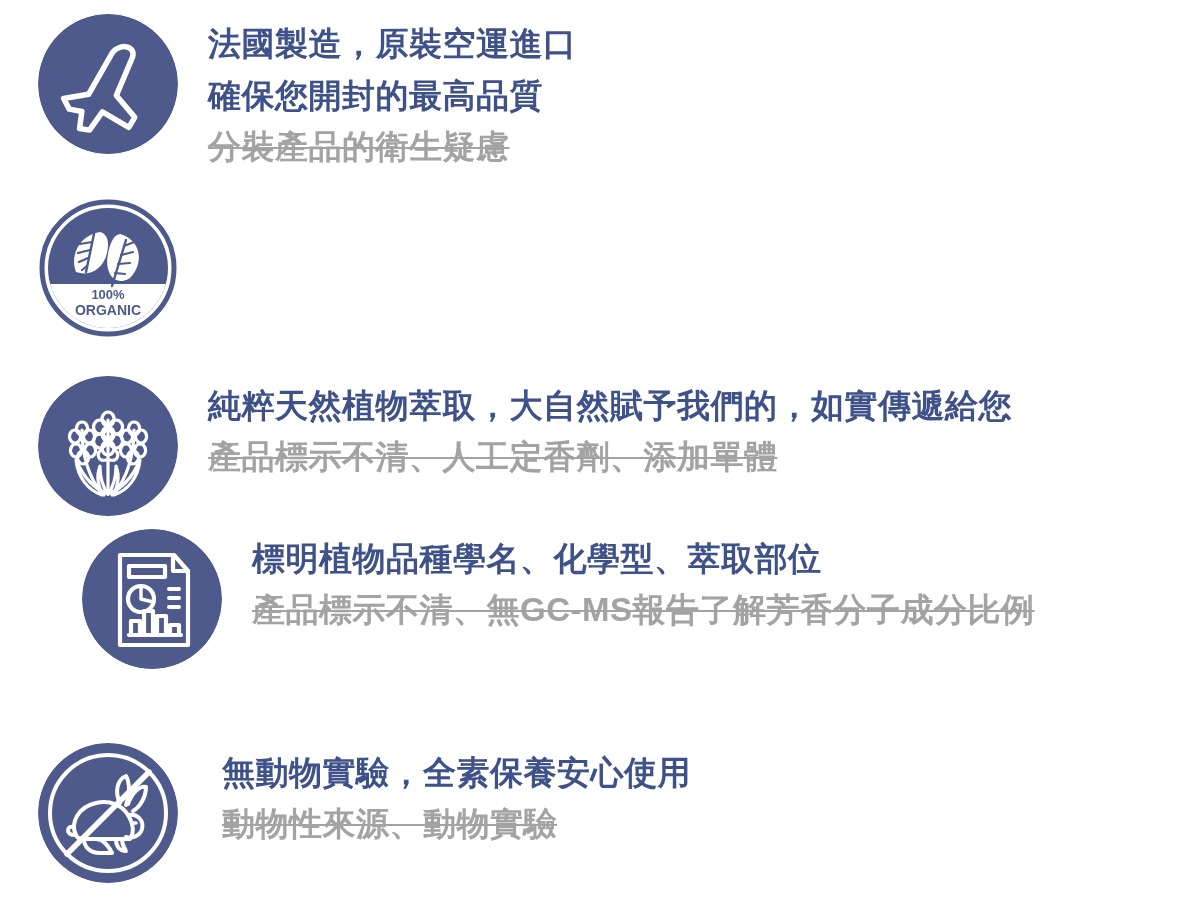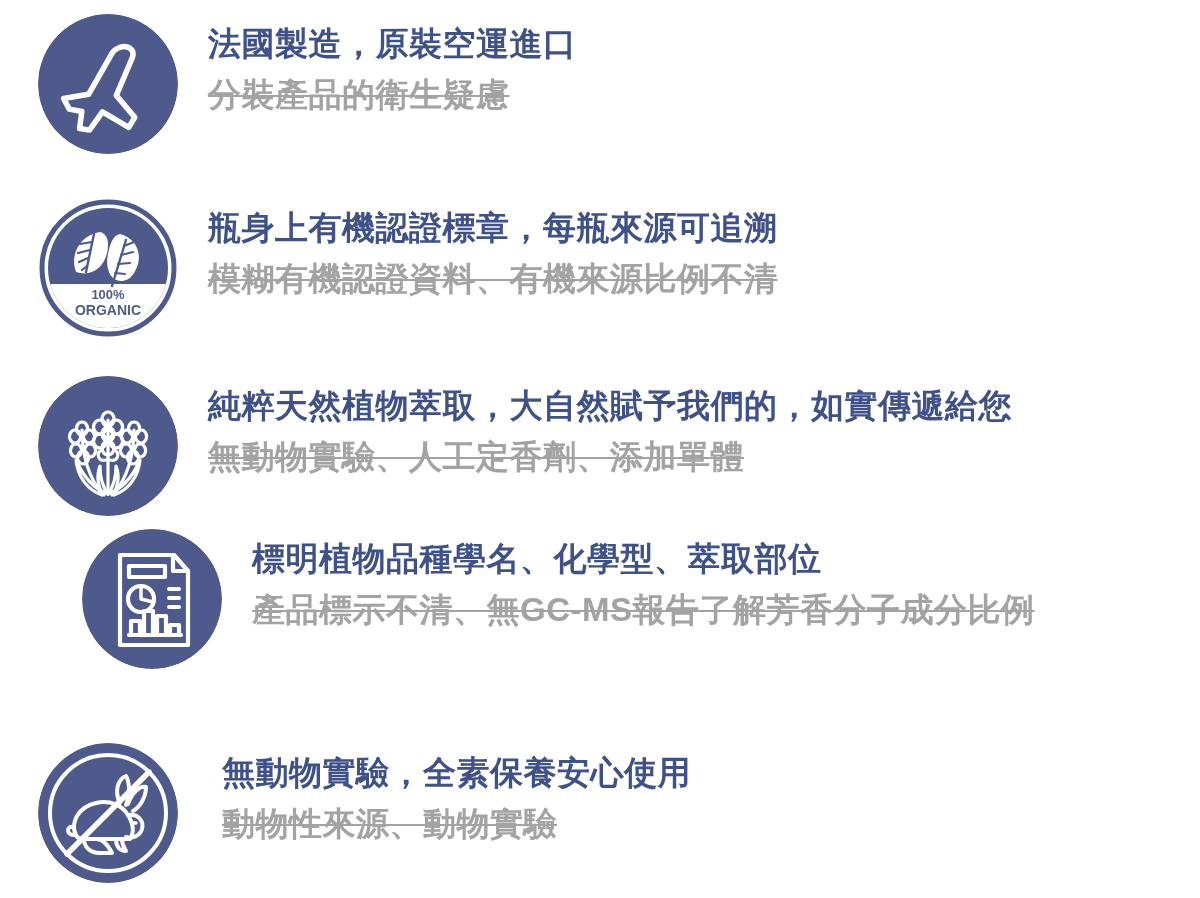--- a/index.html
+++ b/index.html
@@ -92,20 +92,21 @@
     <div class="icon-cell">
       <svg class="icon-badge plain-bg" viewBox="0 0 140 140">
         <circle cx="70" cy="70" r="70" fill="#4e5a8c"></circle>
         <g transform="translate(70,70) rotate(-28) translate(-70,-70)">
           <path d="M24 74 L24 62 L48 70 L86 46 A12 9 0 0 1 104 58 L72 84 L78 112 L68 118 L52 92 L32 102 L24 96 L34 82 Z" fill="none" stroke="#ffffff" stroke-width="5.5" stroke-linejoin="round" stroke-linecap="round"></path>
         </g>
       </svg>
     </div>
     <div class="text-cell">
       <div class="headline">法國製造，原裝空運進口</div>
+      <div class="headline">確保您開封的最高品質</div>
       <div class="struck">分裝產品的衛生疑慮</div>
     </div>
   </div>
 
   <div class="feature-row row-1">
     <div class="icon-cell">
       <svg class="icon-badge plain-bg" viewBox="0 0 140 140">
         <defs>
           <clipPath id="orgclip">
               <circle cx="70" cy="70" r="60"></circle>
@@ -120,24 +121,20 @@
           <path d="M56 36 L48 74" stroke="#4e5a8c" stroke-width="2.4" fill="none" stroke-linecap="round"></path>
           <path d="M54 44 L42 46 M52 52 L40 55 M50 60 L41 64 M49 68 L44 72" stroke="#4e5a8c" stroke-width="2.2" stroke-linecap="round"></path>
 
           <path d="M82 36 C104 42 106 66 92 80 C76 90 66 74 70 56 C72 44 76 37 82 36 Z" fill="#ffffff"></path>
           <path d="M88 42 L74 88" stroke="#4e5a8c" stroke-width="2.4" fill="none" stroke-linecap="round"></path>
           <path d="M86 48 L96 44 M83 57 L95 54 M80 66 L92 65 M77 75 L87 76" stroke="#4e5a8c" stroke-width="2.2" stroke-linecap="round"></path>
         </g>
         <text x="70" y="101" text-anchor="middle" fill="#4e5a8c" font-family="Liberation Sans, sans-serif" font-size="13" font-weight="bold">100%</text>
         <text x="70" y="117" text-anchor="middle" fill="#4e5a8c" font-family="Liberation Sans, sans-serif" font-size="14" font-weight="bold">ORGANIC</text>
       </svg>
-    </div>
-    <div class="text-cell">
-      <div class="headline">瓶身上有機認證標章，每瓶來源可追溯</div>
-      <div class="struck">模糊有機認證資料、有機來源比例不清</div>
     </div>
   </div>
 
   <div class="feature-row row-2">
     <div class="icon-cell">
       <svg class="icon-badge plain-bg" viewBox="0 0 140 140">
         <circle cx="70" cy="70" r="70" fill="#4e5a8c"></circle>
         <g fill="none" stroke="#ffffff" stroke-width="3.2" stroke-linecap="round" stroke-linejoin="round">
 
           <path d="M70 44 L70 118"></path>
@@ -169,21 +166,21 @@
 
           <path d="M70 118 C54 112 44 98 38 84 C40 102 50 114 64 119"></path>
           <path d="M70 118 C86 112 96 98 102 84 C100 102 90 114 76 119"></path>
           <path d="M70 118 C64 110 62 98 62 90 C58 100 60 112 66 119"></path>
           <path d="M70 118 C76 110 78 98 78 90 C82 100 80 112 74 119"></path>
         </g>
       </svg>
     </div>
     <div class="text-cell">
       <div class="headline">純粹天然植物萃取，大自然賦予我們的，如實傳遞給您</div>
-      <div class="struck">無動物實驗、人工定香劑、添加單體</div>
+      <div class="struck">產品標示不清、人工定香劑、添加單體</div>
     </div>
   </div>
 
   <div class="feature-row row-3">
     <div class="icon-cell">
       <svg class="icon-badge plain-bg" viewBox="0 0 140 140">
         <circle cx="70" cy="70" r="70" fill="#4e5a8c"></circle>
         <g fill="none" stroke="#ffffff" stroke-width="4.2" stroke-linejoin="round" stroke-linecap="round">
           <path d="M38 26 L92 26 L106 42 L106 116 L38 116 Z"></path>
           <path d="M91 26 L91 42 L106 42"></path>

